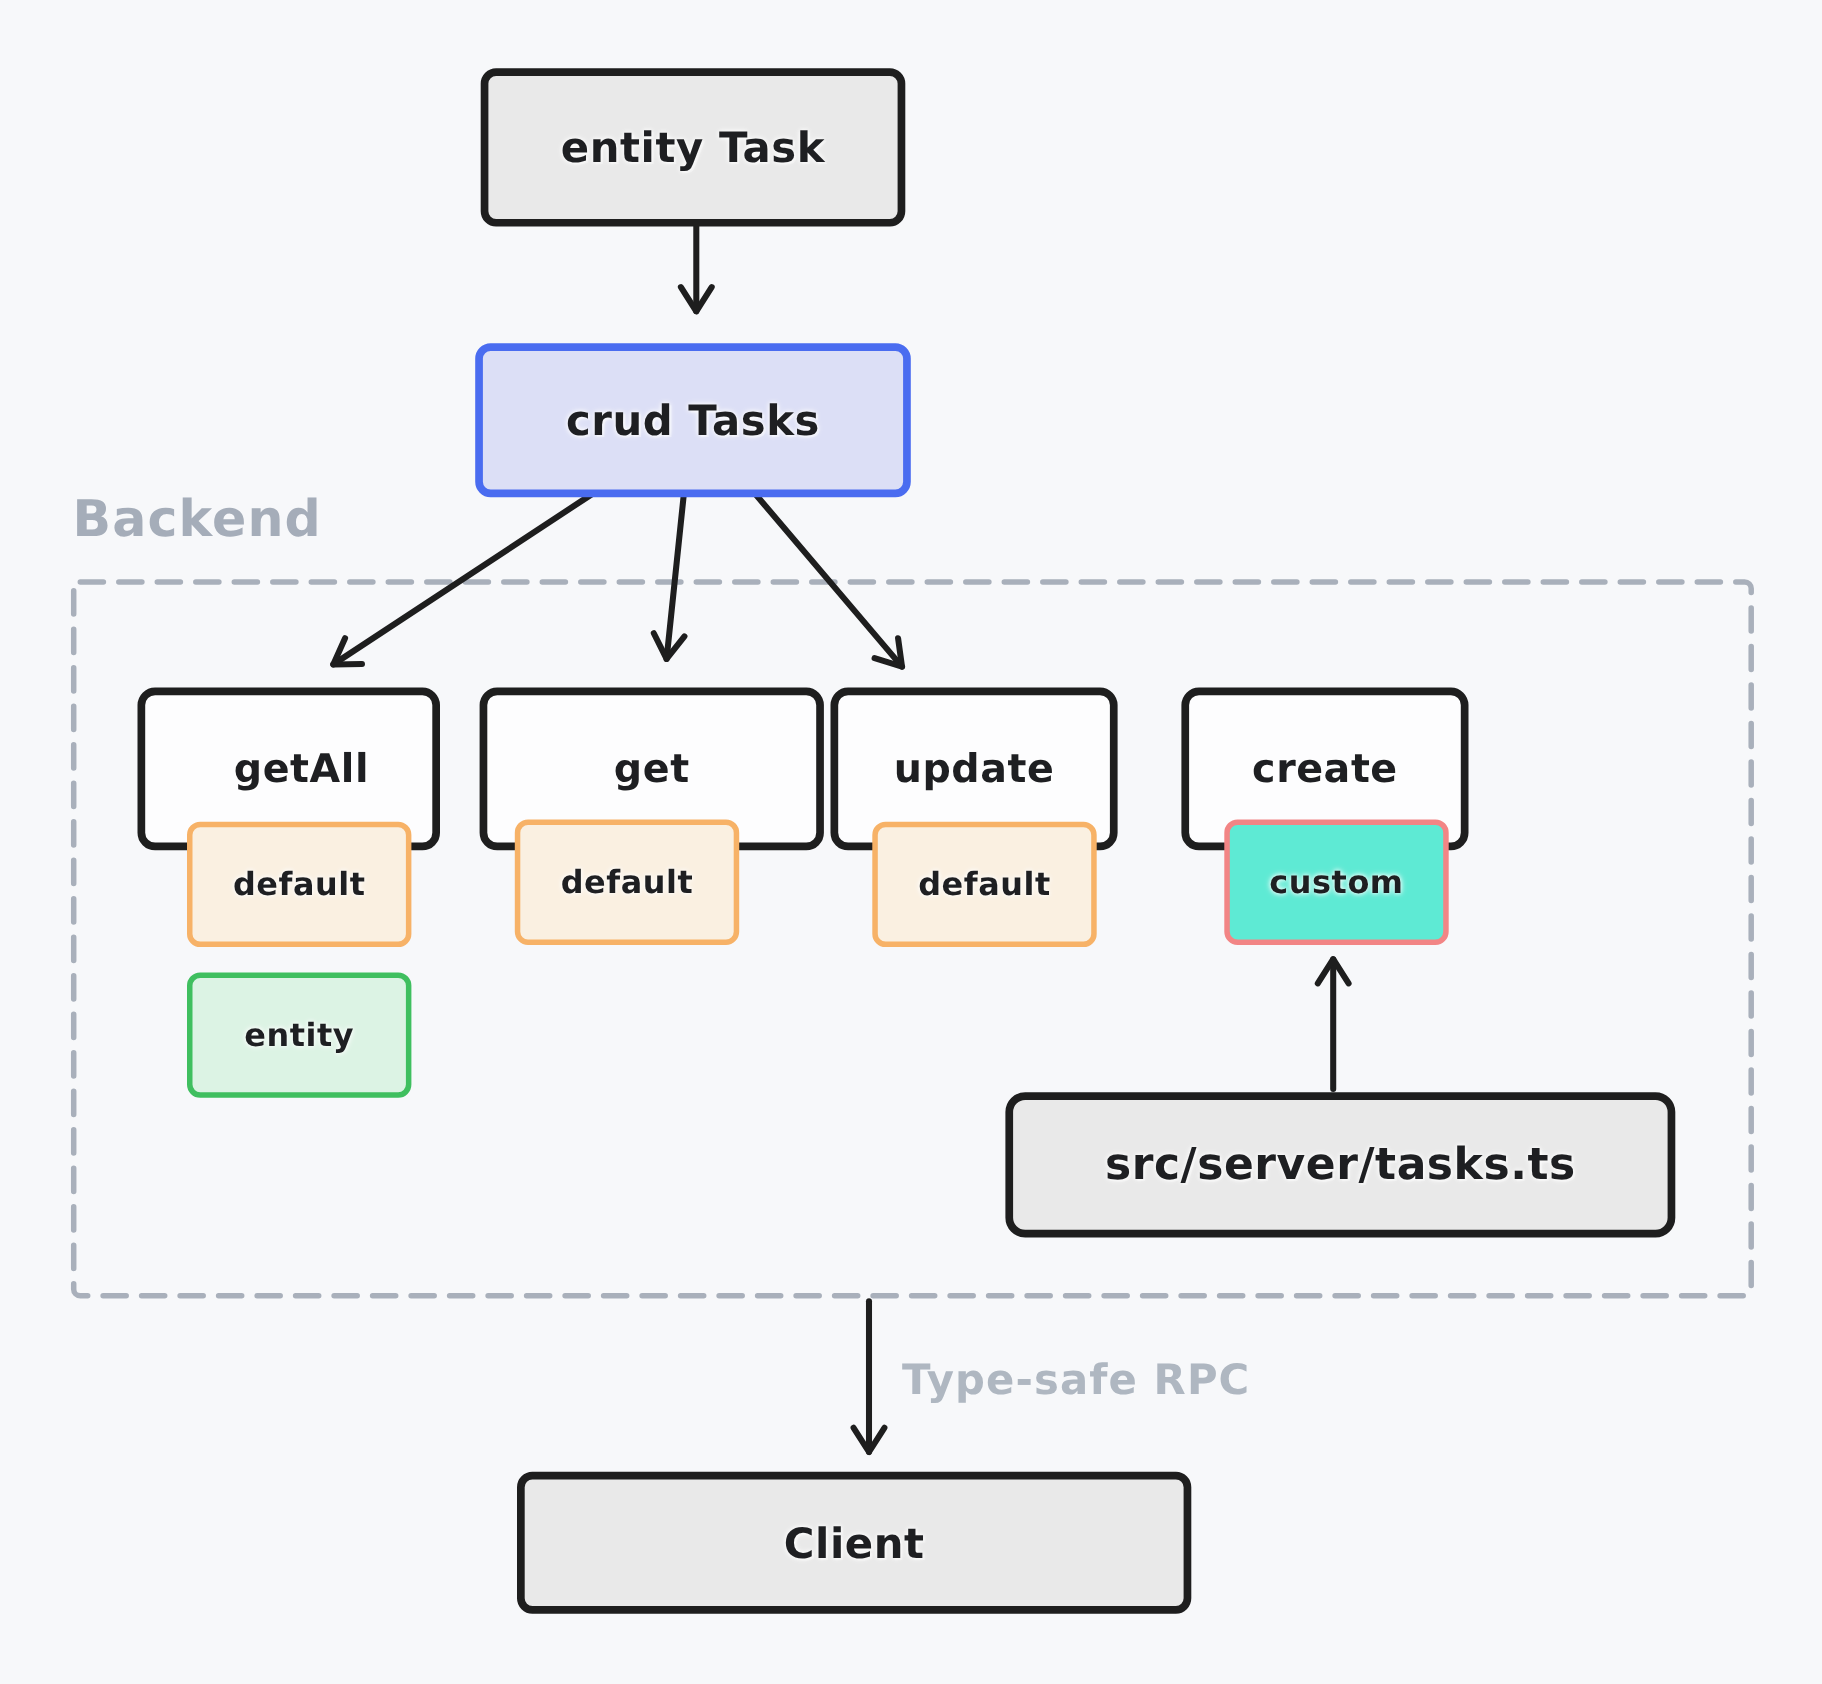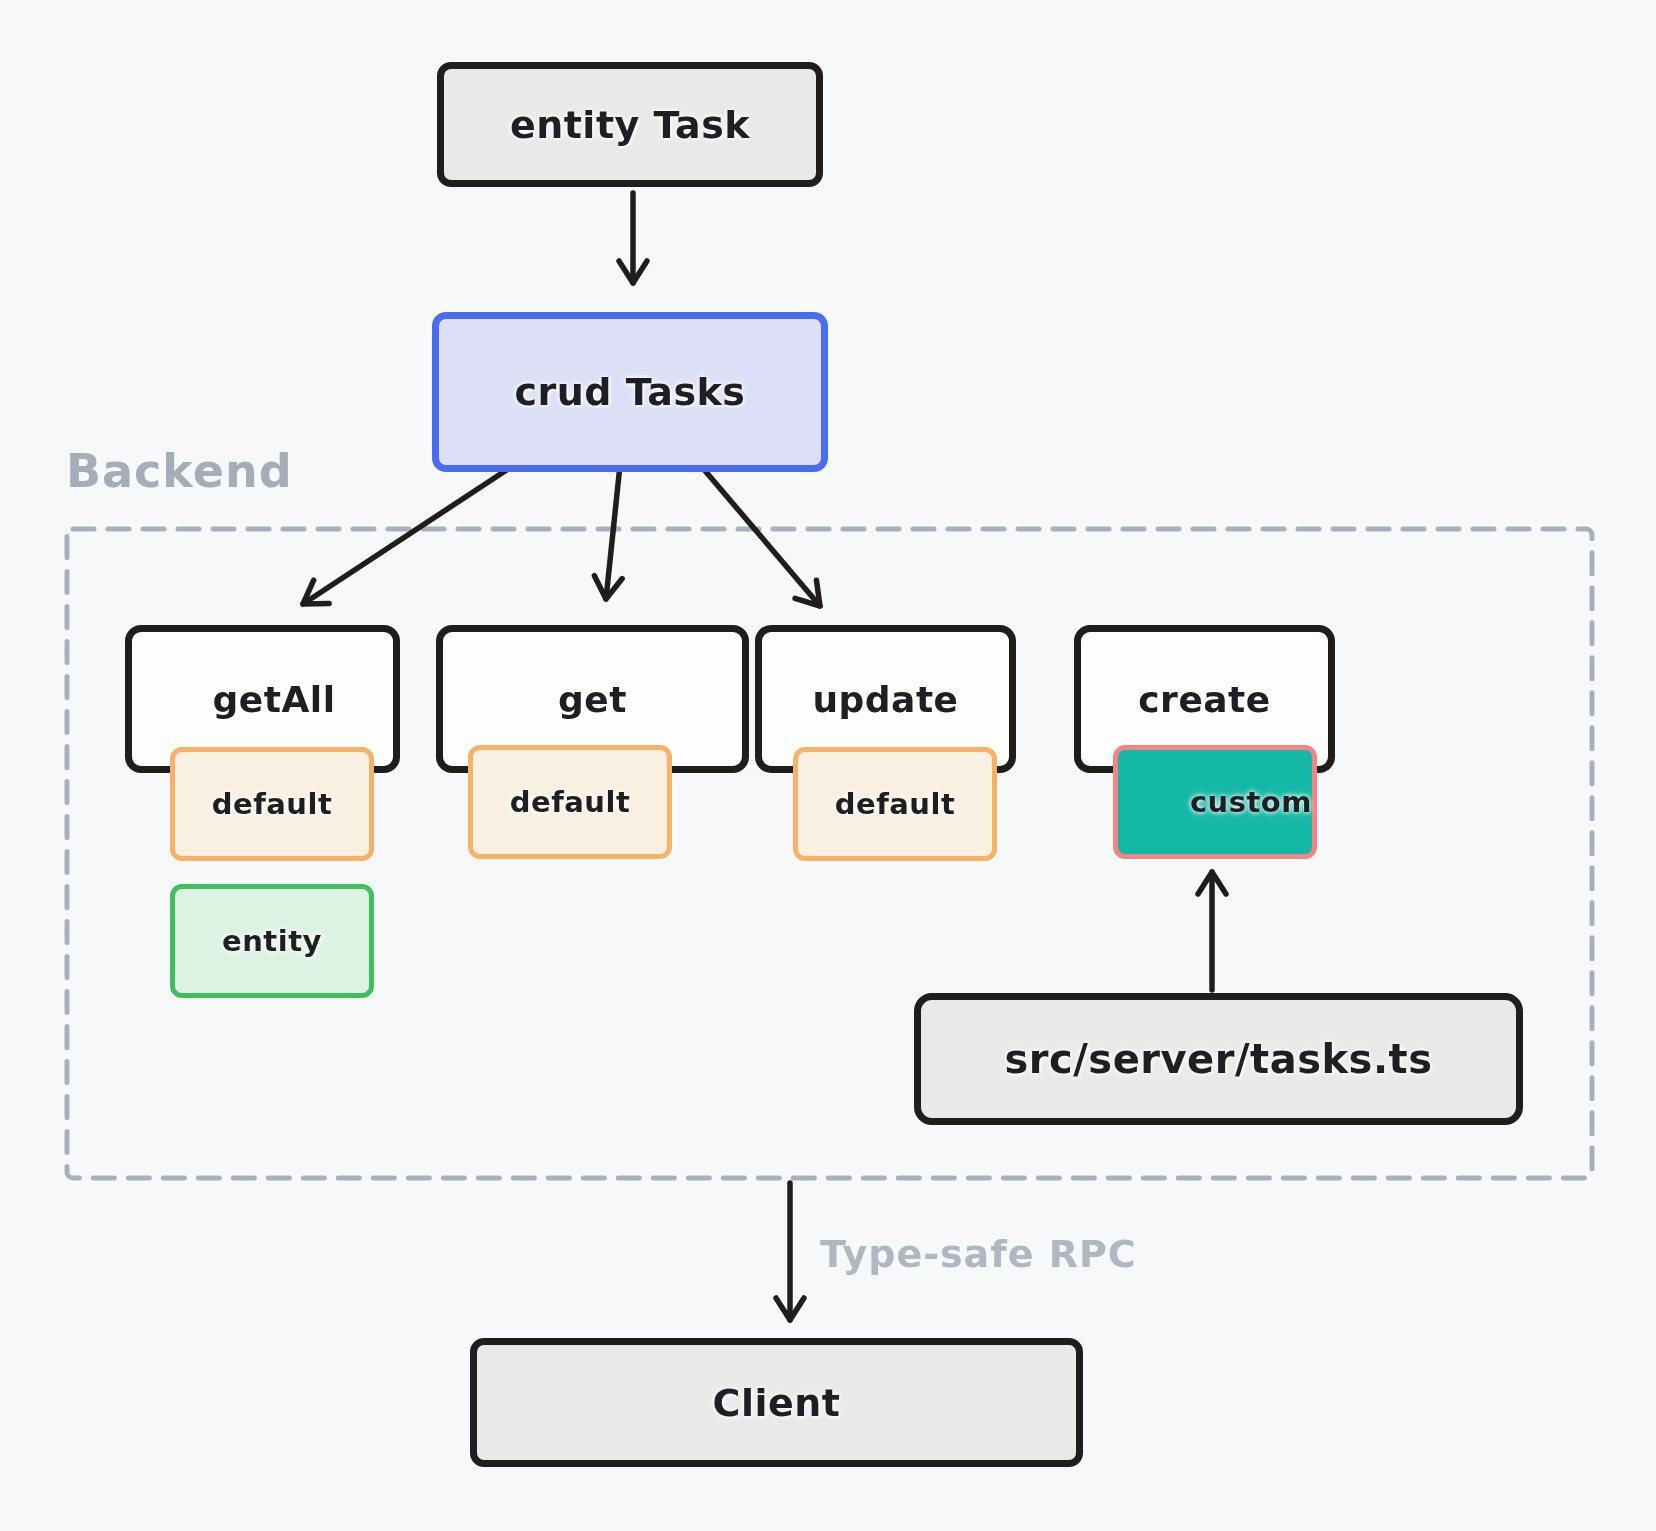--- a/index.html
+++ b/index.html
@@ -62,21 +62,21 @@
     border: 5px solid;
     font-size: 29px;
     font-weight: 700;
     letter-spacing: 0.5px;
     color: #1e1f22;
     text-shadow:
       0 0 4px rgba(255,255,255,0.95),
       0 0 7px rgba(255,255,255,0.8);
   }
   .badge-default { border-color: #f7b267; background: #faf0e1; }
-  .badge-custom  { border-color: #f28585; background: #14b8a6; justify-content: flex-end; }
+  .badge-custom  { border-color: #f28585; background: #5eead4; }
   .badge-public  { border-color: #3fbf5f; background: #dcf3e4; }
   .zone-label {
     position: absolute;
     z-index: 2;
     font-weight: 700;
     color: #a5adb9;
     letter-spacing: 1px;
   }
   .label-backend { left: 66px; top: 444px; font-size: 46px; }
   .label-rpc     { left: 820px; top: 1232px; font-size: 38px; color: #afb7c1; }
@@ -101,25 +101,25 @@
 
     <line x1="622" y1="446" x2="606" y2="599" stroke="#1e1e1e" stroke-width="5.5" stroke-linecap="round" marker-end="url(#ah)"></line>
 
     <line x1="684" y1="446" x2="820" y2="606" stroke="#1e1e1e" stroke-width="5.5" stroke-linecap="round" marker-end="url(#ah)"></line>
 
     <line x1="1212" y1="990" x2="1212" y2="872" stroke="#1e1e1e" stroke-width="5.5" stroke-linecap="round" marker-end="url(#ah)"></line>
 
     <line x1="790" y1="1183" x2="790" y2="1320" stroke="#1e1e1e" stroke-width="5.5" stroke-linecap="round" marker-end="url(#ah)"></line>
   </svg>
 
-  <div class="node node-gray fs-38" style="left:437px;top:62px;width:386px;height:125px;border-radius:14px;">
+  <div class="node node-gray fs-38" style="left:437px;top:62px;width:386px;height:144px;border-radius:14px;">
     <span>entity Task</span>
   </div>
 
-  <div class="node node-crud fs-38" style="left:432px;top:312px;width:396px;height:160px;border-radius:14px;">
+  <div class="node node-crud fs-38" style="left:432px;top:312px;width:396px;height:140px;border-radius:14px;">
     <span>crud Tasks</span>
   </div>
 
   <div class="zone-label label-backend">Backend</div>
 
   <div class="node node-white fs-36" style="left:125px;top:625px;width:275px;height:148px;padding-left:23px;">
     <span>getAll</span>
   </div>
   <div class="node node-white fs-36" style="left:436px;top:625px;width:313px;height:148px;">
     <span>get</span>

